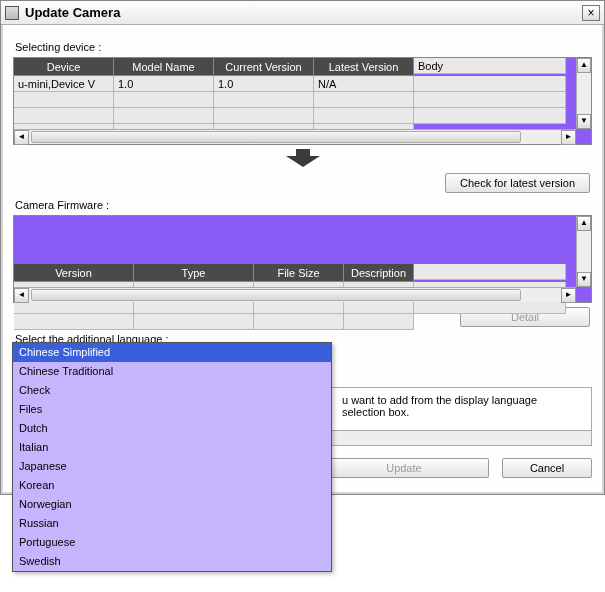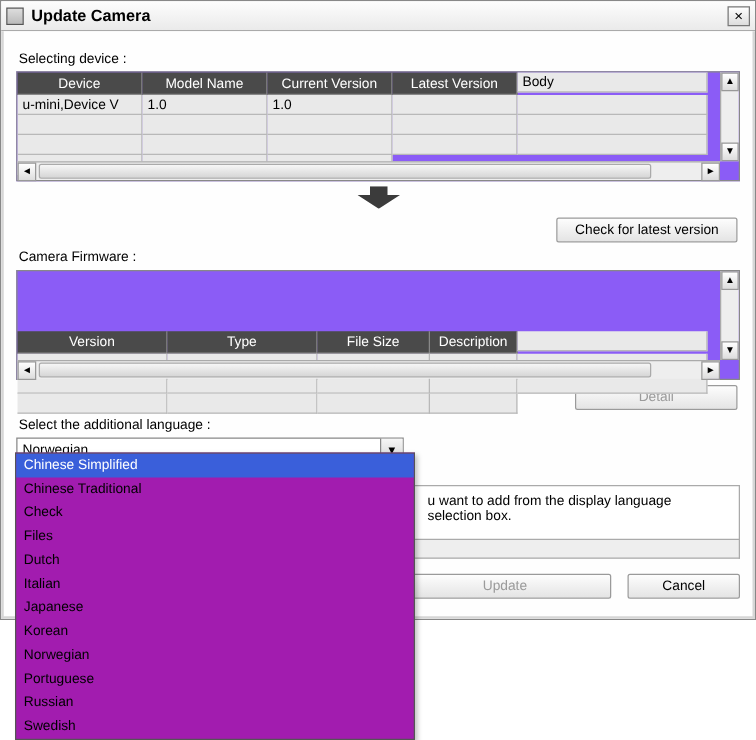--- a/index.html
+++ b/index.html
@@ -149,25 +149,25 @@
   .combo .drop {
     width: 18px; height: 100%;
     border-left: 1px solid #888;
     background: linear-gradient(#f6f6f6,#d6d6d6);
     text-align: center;
     line-height: 18px;
     font-size: 9px;
   }
   .dropdown-list {
     position: absolute;
-    top: 362px;
+    top: 342px;
     left: 12px;
     width: 320px;
     border: 1px solid #555;
-    background: #a21caf;
+    background: #c4b5fd;
     z-index: 50;
     box-shadow: 2px 2px 4px rgba(0,0,0,0.25);
   }
   .dropdown-list .opt {
     padding: 2px 6px;
     font-size: 11px;
     cursor: pointer;
     line-height: 15px;
   }
   .dropdown-list .opt.sel {
@@ -212,20 +212,21 @@
       <div class="grid" style="grid-template-columns: 100px 100px 100px 100px 152px; padding-right:15px;">
         <div class="hcell">Device</div>
         <div class="hcell">Model Name</div>
         <div class="hcell">Current Version</div>
         <div class="hcell">Latest Version</div>
 
         <div class="cell">Body</div>
         <div class="cell">u-mini,Device V</div>
         <div class="cell">1.0</div>
         <div class="cell">1.0</div>
+        <div class="cell">N/A</div>
 
         <div class="cell"></div>
           <div class="cell"></div>
           <div class="cell"></div>
           <div class="cell"></div>
           <div class="cell"></div>
         <div class="cell"></div>
           <div class="cell"></div>
           <div class="cell"></div>
           <div class="cell"></div>
@@ -325,16 +326,16 @@
 <div class="dropdown-list" id="lang-list">
     <div class="opt sel">Chinese Simplified</div>
     <div class="opt">Chinese Traditional</div>
     <div class="opt">Check</div>
     <div class="opt">Files</div>
     <div class="opt">Dutch</div>
     <div class="opt">Italian</div>
     <div class="opt">Japanese</div>
     <div class="opt">Korean</div>
     <div class="opt">Norwegian</div>
+    <div class="opt">Russian</div>
     <div class="opt">Portuguese</div>
-    <div class="opt">Russian</div>
     <div class="opt">Swedish</div>
   </div>
 
 </body></html>

